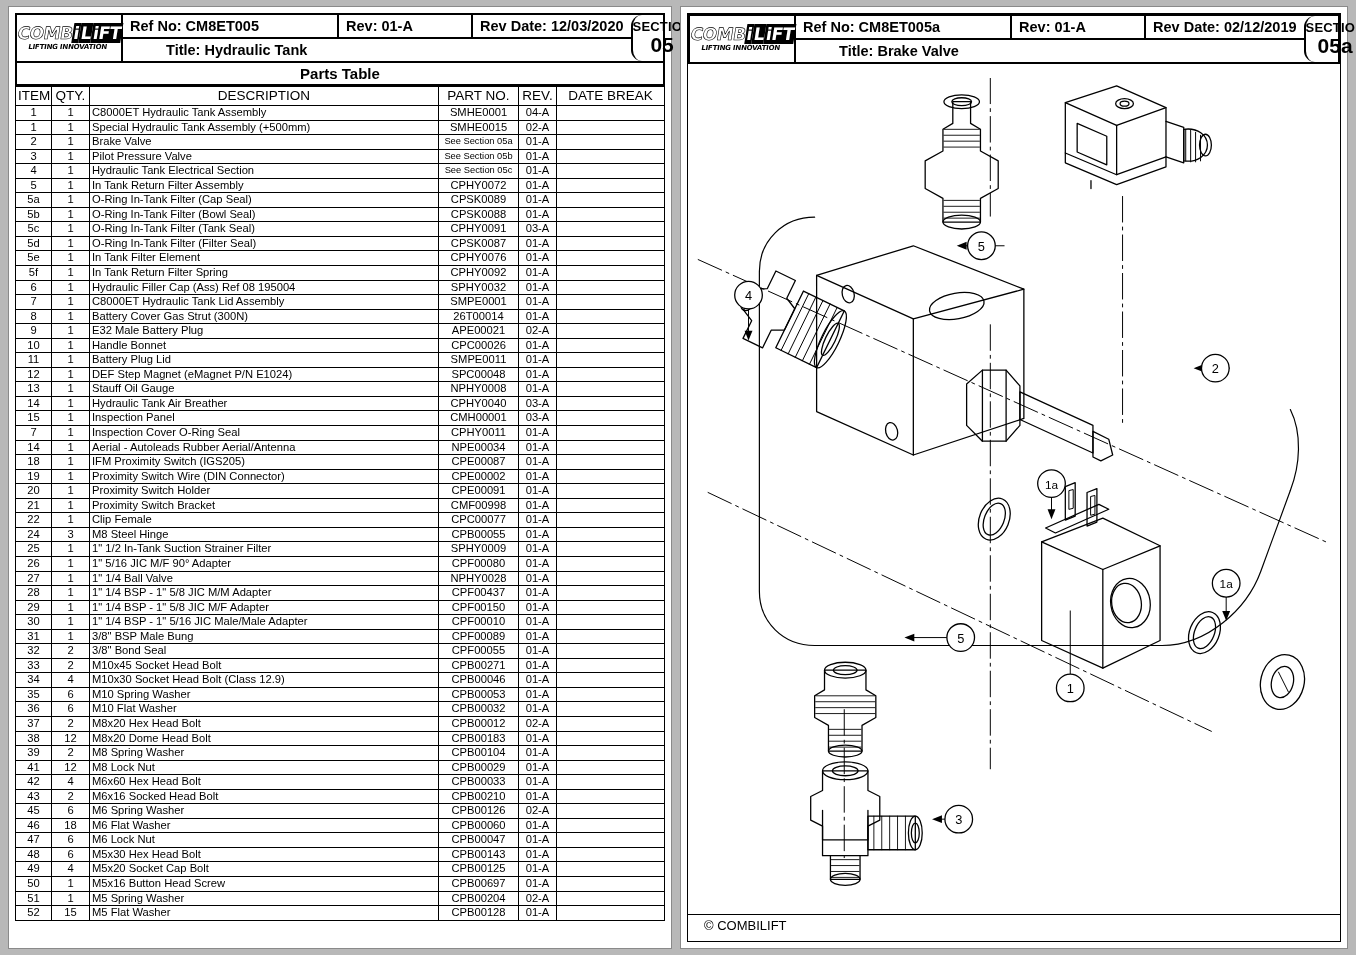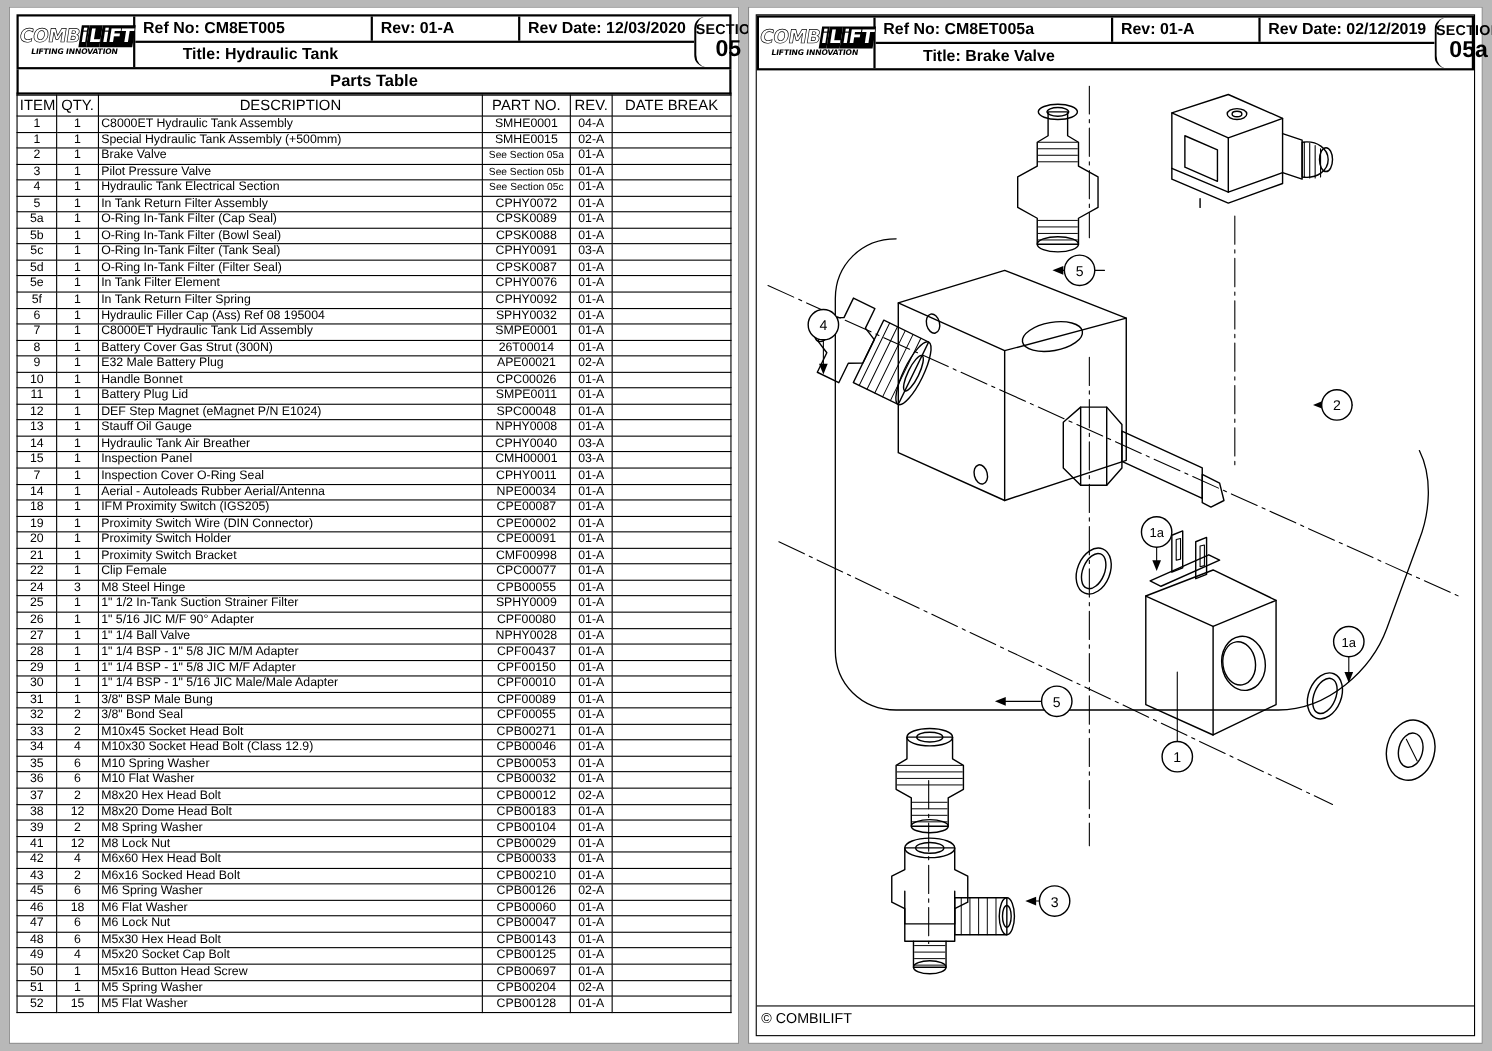--- a/index.html
+++ b/index.html
@@ -47,21 +47,21 @@
   .c-qty{width:38px;text-align:center;margin-top:32px;}
   .c-desc{text-align:left;padding-left:5px;}
   .c-part{width:80px;text-align:center;}
   .c-rev{width:38px;text-align:center;}
   .c-date{width:108px;}
   td.c-part.small{font-size:9.3px;}
 
   
   .draw{position:absolute;left:0;right:0;top:64px;bottom:34px;}
   .draw svg{width:100%;height:100%;display:block;}
-  .footer{position:absolute;left:4px;bottom:8px;font-size:13px;}
+  .footer{position:absolute;left:16px;bottom:8px;font-size:13px;}
   .ftr-line{position:absolute;left:0;right:0;bottom:26px;border-top:1px solid #000;}
 </style>
 </head>
 <body>
 
 <div class="page">
 
   <div class="panel panel-left">
     <div class="inner">
 

